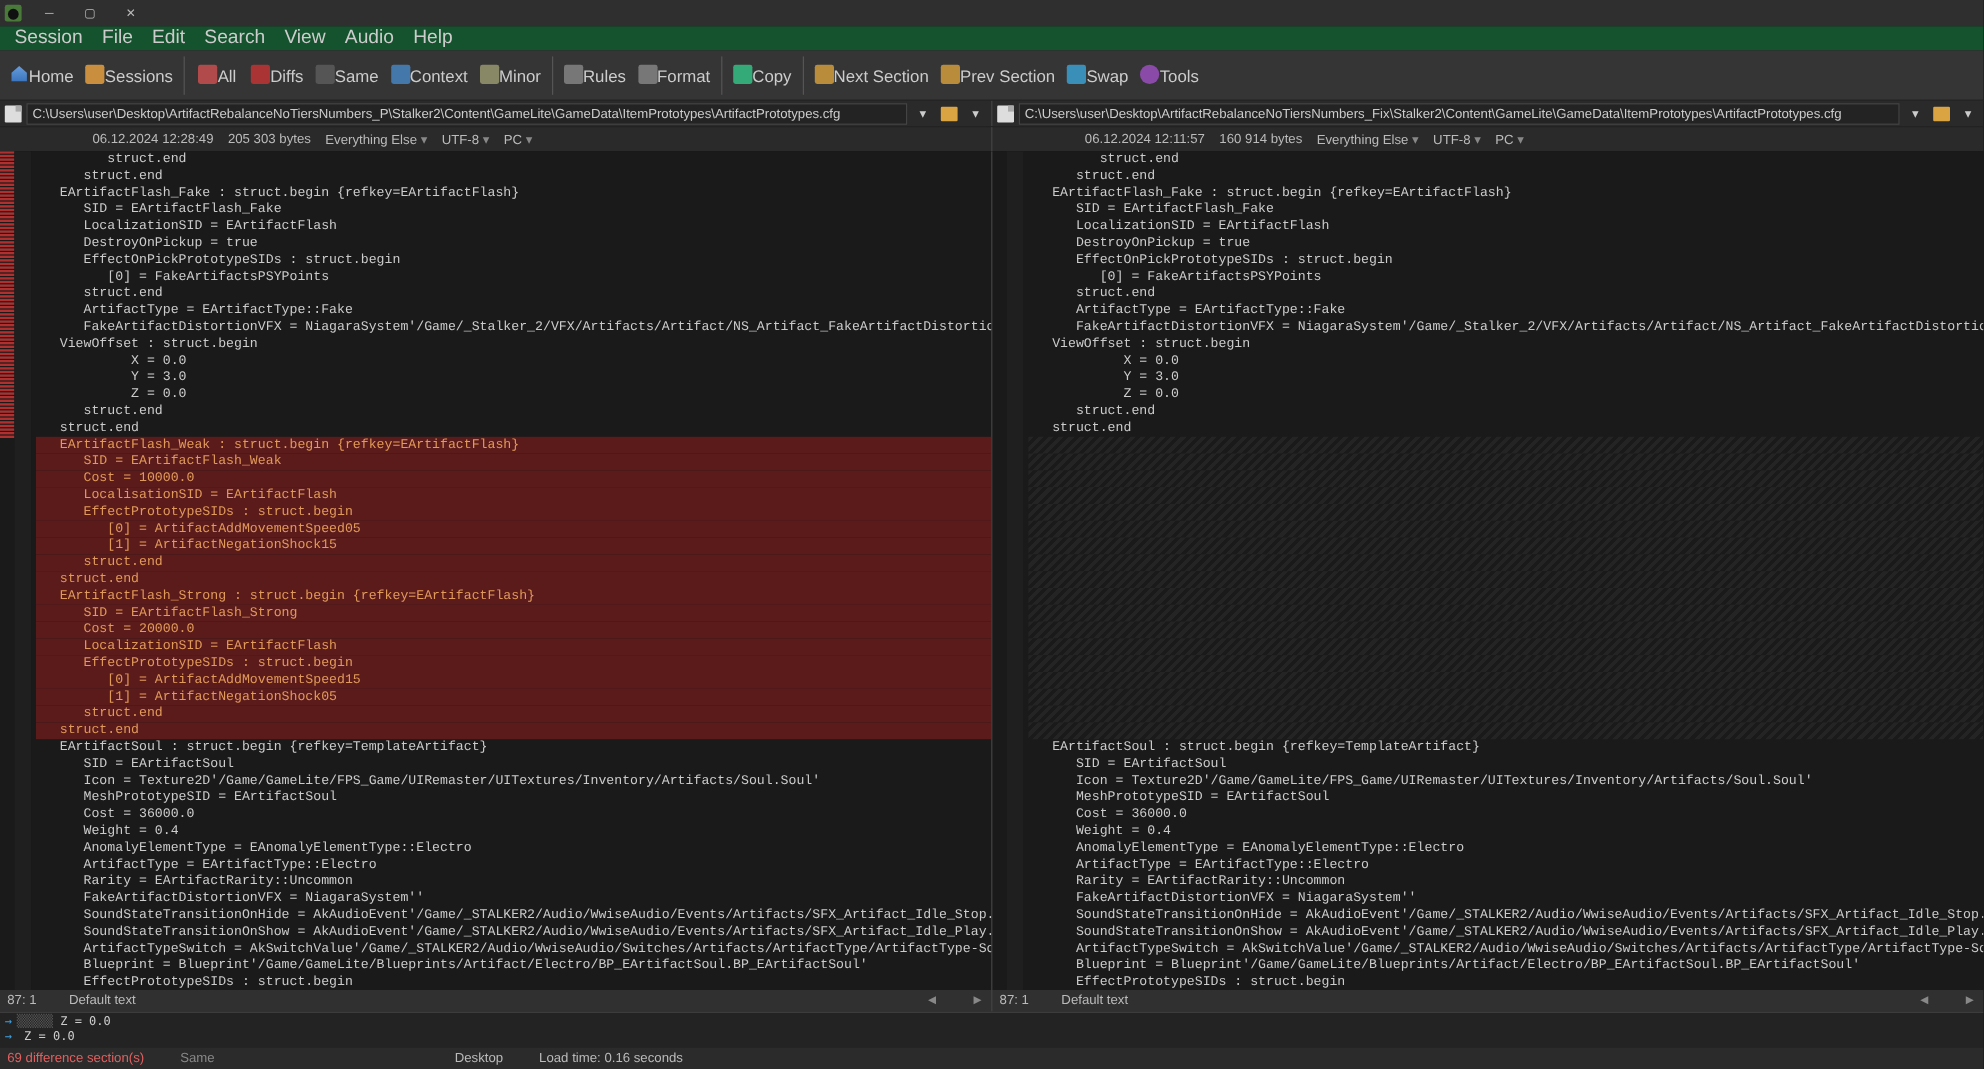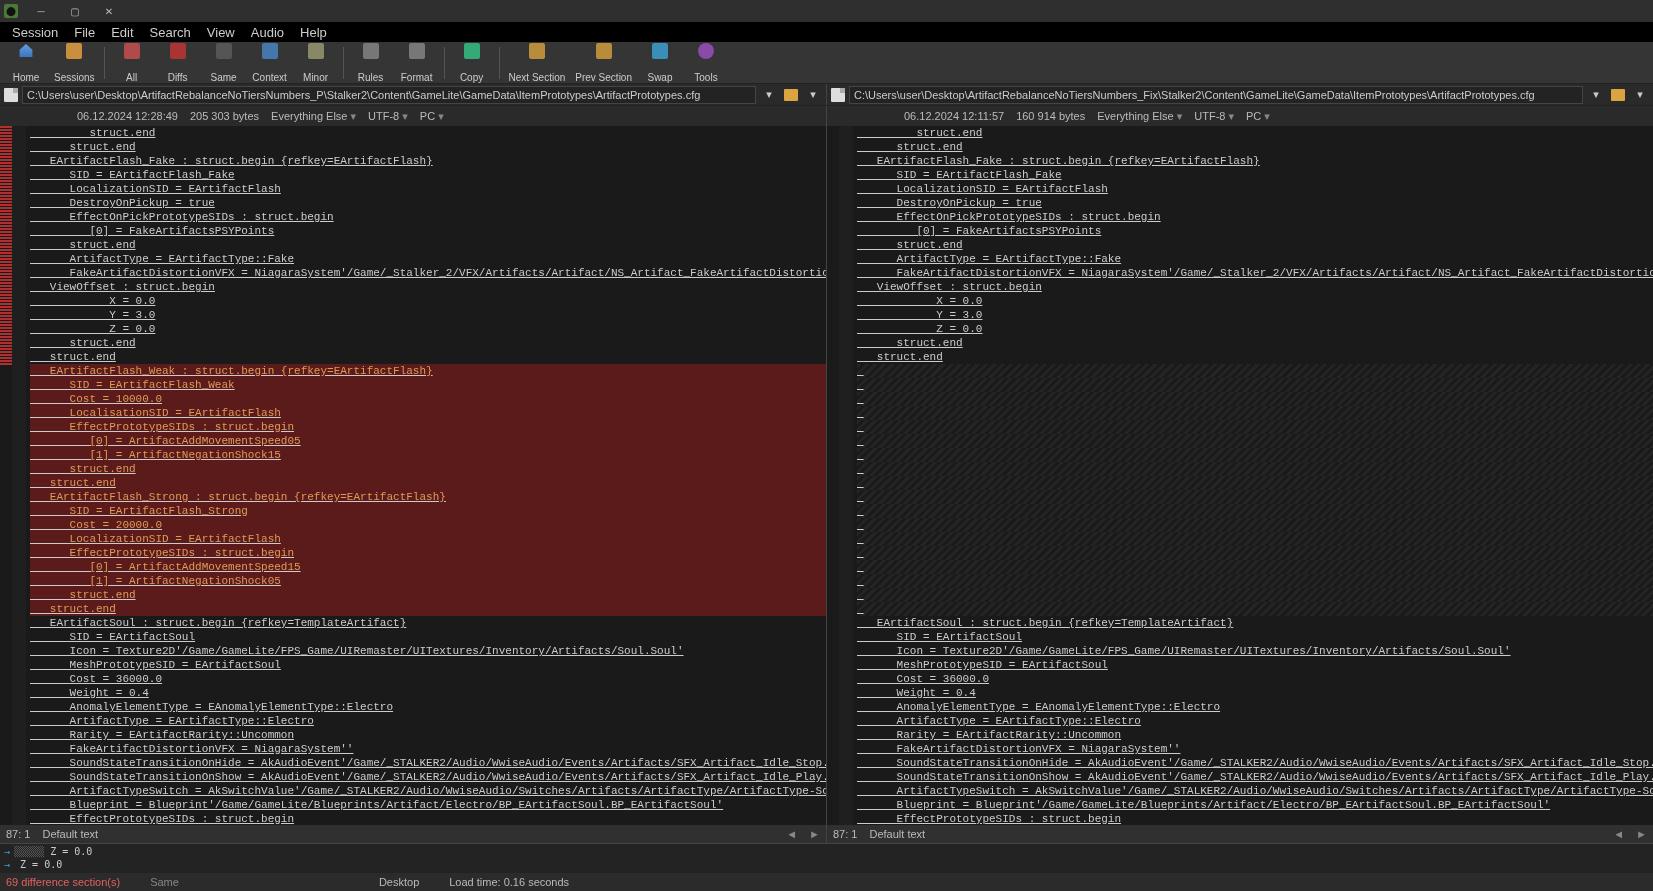--- a/index.html
+++ b/index.html
@@ -36,45 +36,45 @@
     .titlebar .title { flex: 1; }
     .win-btn {
       width: 34px; height: 22px;
       display: inline-flex; align-items:center; justify-content:center;
       color:#bbb; font-size:10px;
     }
 
     
     .menubar {
       height: 20px;
-      background: #000000;
+      background: #14532d;
       display: flex;
       align-items: center;
       padding: 0 4px;
-      font-size: 13px;
+      font-size: 16px;
       color:#ccc;
       text-align:center;
     }
     .menubar span { padding: 0 8px; }
 
     
     .toolbar {
       height: 42px;
       background: #353535;
       display: flex;
       align-items: center;
       padding: 0 4px;
       gap: 2px;
       border-bottom: 1px solid #222;
     }
     .tb-btn {
-      display:flex; flex-direction:column; align-items:center; justify-content:space-between;
+      display:flex; align-items:center; justify-content:center;
       min-width: 44px; height: 40px;
       padding: 0 4px;
-      font-size: 10px;
+      font-size: 14px;
       color:#ccc;
     }
     .tb-sep { width:1px; height:32px; background:#555; margin:0 3px; }
     .tb-icon { width:16px; height:16px; margin-bottom:2px; display:inline-block; }
     .ico-home { background:linear-gradient(#6aa0e0,#356fb8); border-radius:2px; clip-path:polygon(50% 10%,90% 45%,90% 90%,10% 90%,10% 45%); }
     .ico-sessions { background:#c98f3e; border-radius:2px; }
     .ico-all { background:#b14b4b; border-radius:2px; }
     .ico-diffs { background:#a33; border-radius:2px; }
     .ico-same { background:#555; border-radius:2px; }
     .ico-context { background:#4477aa; border-radius:2px; }
@@ -112,32 +112,32 @@
       flex:1; display:flex; overflow:hidden; background:#1a1a1a;
       font-family:"Consolas","Courier New",monospace; font-size:11px; line-height:14px;
     }
     .thumb-col { width:12px; background:#1a1a1a; display:flex; flex-direction:column; }
     .thumb-mark { width:100%; flex:0 0 auto; }
     .thumb-mark.diff { background:#b03030; height:2px; margin-bottom:1px; }
     .thumb-spacer{flex:1;}
 
     .gutter { width:14px; background:#1f1f1f; }
 
-    .pane { flex:1; overflow:hidden; position:relative; background:#1a1a1a;text-decoration:underline; }
+    .pane { flex:1; overflow:hidden; position:relative; background:#1a1a1a; }
     .pane.left { border-right:1px solid #444; }
     .code { white-space:pre; color:#cccccc; padding-left:4px; }
     .code .l { display:block; height:14px; }
 
     .l.diff-rm { background:#5c1b1b; color:#e09a5a; }
 
     .pane.right .l.missing { background: repeating-linear-gradient(135deg,#242424 0,#242424 3px,#1a1a1a 3px,#1a1a1a 6px); }
 
     
     .pane-status { display:flex; height:18px; background:#303030; font-size:11px; }
-    .pane-status-side{flex:1; display:flex; align-items:center; gap:12px; padding:0 6px; color:#bbb;}
+    .pane-status-side{flex:1; display:flex; align-items:center; gap:27px; padding:0 6px; color:#bbb;}
     .pane-status-side.left{border-right:1px solid #444;}
     .scroll-arrow{color:#888;}
 
     
     .preview { height:30px; background:#232323; border-top:1px solid #444; font-family:Consolas,monospace; font-size:10px; color:#ccc; padding:1px 4px; line-height:13px; overflow:hidden;}
     .prev-arrow{color:#3da0e0; margin-right:4px;}
     .prev-hatch{color:#555;}
 
     
     .statusbar {

